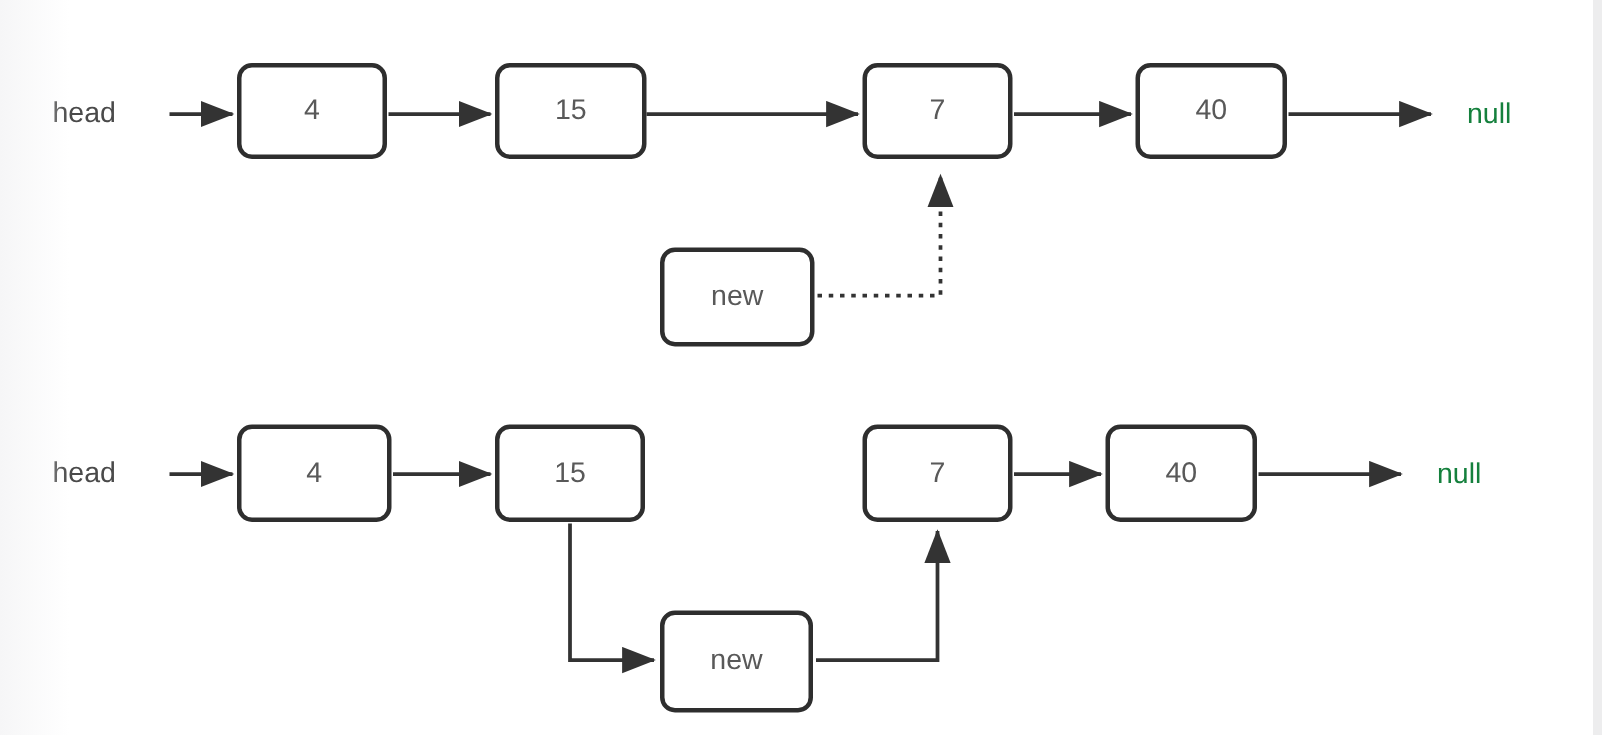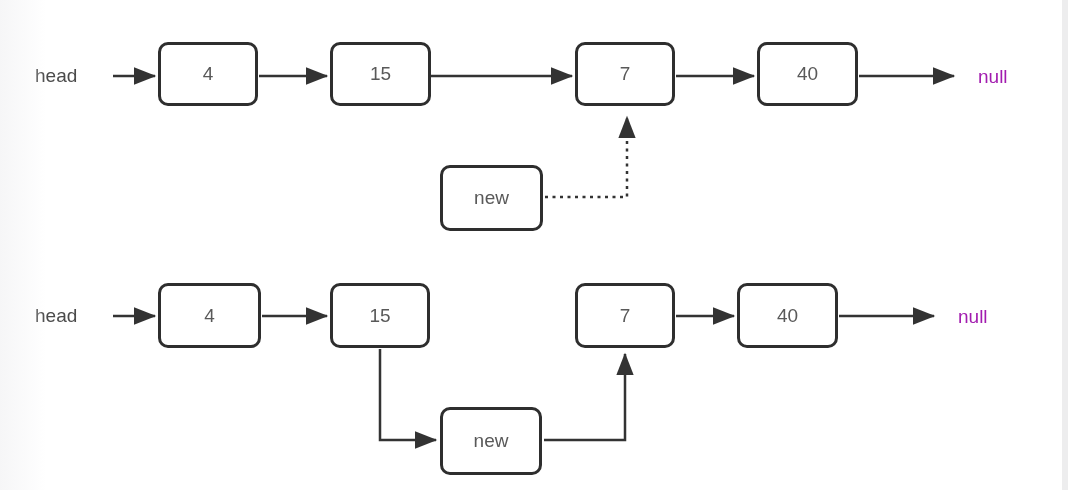--- a/index.html
+++ b/index.html
@@ -28,21 +28,21 @@
     border-radius:10px;
     background:#ffffff;
     display:flex;align-items:center;justify-content:center;
     font-size:19px;color:#595959;
   }
   .lbl{
     position:absolute;
     font-size:19px;color:#4a4a4a;
     white-space:nowrap;
   }
-  .lbl.null{color:#a21caf;}
+  .lbl.null{color:#15803d;}
 </style>
 </head>
 <body>
 
 <div class="canvas">
 
   <svg class="wires" width="1068" height="490" viewBox="0 0 1068 490">
     <defs>
       <marker id="arrow" markerWidth="10" markerHeight="8" refX="8.5" refY="3.5" orient="auto" markerUnits="strokeWidth">
         <path d="M0,0 L9,3.5 L0,7 Z" fill="#333333"></path>

